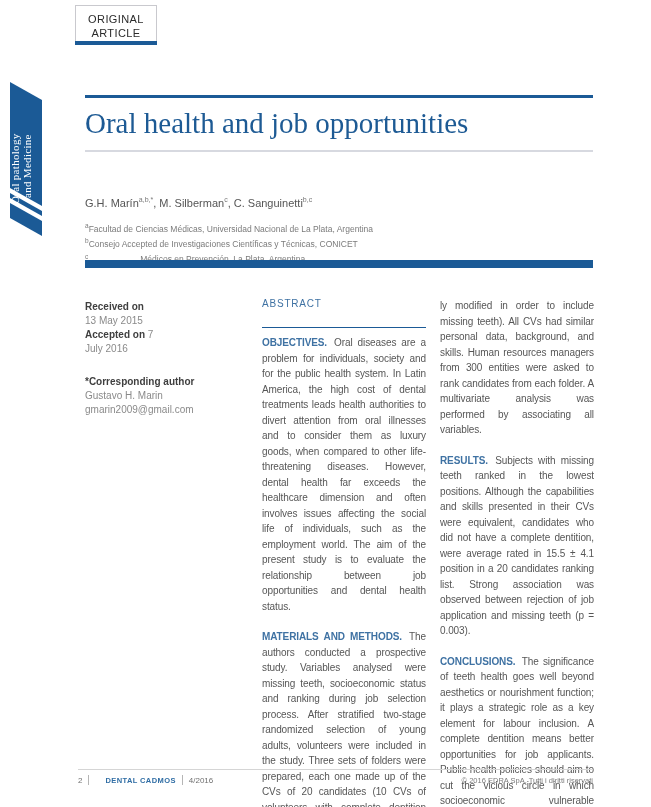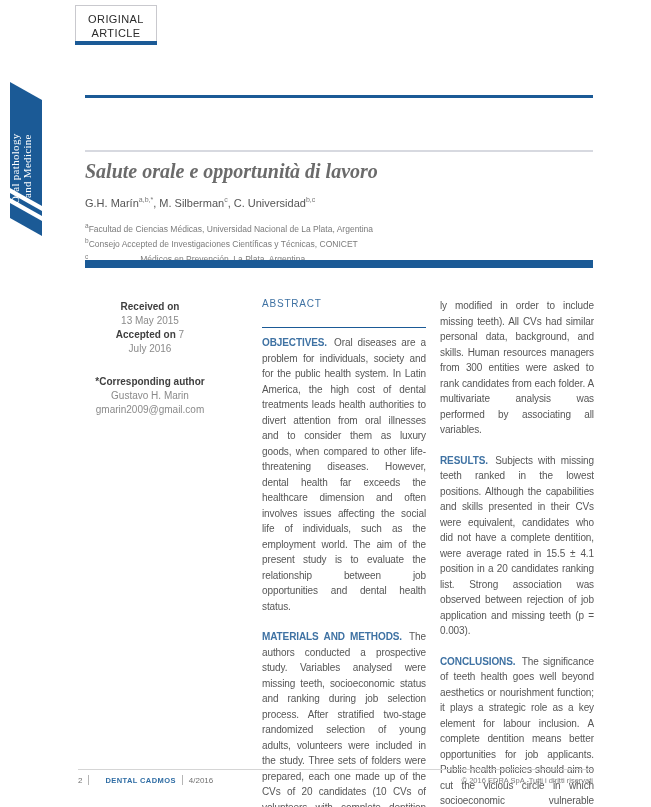--- a/index.html
+++ b/index.html
@@ -43,21 +43,21 @@
     font-style:italic;font-size:20px;color:#6b6b6b;margin:0;
   }
   
   .authors{position:absolute;left:85px;top:196px;font-size:11px;color:#555;}
   .authors sup{font-size:7px;color:#777;}
   .affiliations{position:absolute;left:85px;top:220px;font-size:8.5px;line-height:11.5px;color:#7b7b7b;}
   .aff-line sup{font-size:6.5px;}
   .aff-indent{padding-left:52px;}
   .divider-bar{position:absolute;left:85px;top:260px;width:508px;height:8px;background:var(--brand);}
   
-  .col-meta{position:absolute;left:85px;top:300px;width:130px;font-size:10px;line-height:14px;color:#8a8a8a;text-align:center;}
+  .col-meta{position:absolute;left:85px;top:300px;width:130px;font-size:10px;line-height:14px;color:#8a8a8a;}
   .meta-b{font-weight:bold;color:#3f3f3f;}
   .meta-block2{margin-top:19px;}
   
   .col-a{position:absolute;left:262px;top:298px;width:164px;}
   .col-b{position:absolute;left:440px;top:298px;width:154px;}
   .abs-heading{
     font-size:10px;letter-spacing:.8px;color:var(--lead-blue);
     border-bottom:1px solid var(--brand);padding-bottom:18px;margin:0 0 7px;
   }
   .abs-para{
@@ -90,24 +90,24 @@
 
   <svg class="ribbon" width="48" height="170" viewBox="0 0 48 170">
     <polygon points="8,6 40,24 40,130 8,112" fill="#1b5a96"></polygon>
     <polygon points="8,117 40,135 40,140 8,122" fill="#1b5a96"></polygon>
     <polygon points="8,127 40,145 40,160 8,142" fill="#1b5a96"></polygon>
     <text transform="translate(17,128) rotate(-90)">Oral pathology</text>
     <text transform="translate(29,122) rotate(-90)">and Medicine</text>
   </svg>
 
   <div class="rule-blue"></div>
+  <h1 class="title">Oral health and job opportunities</h1>
   <div class="rule-gray"></div>
-  <h2 class="subtitle">Salute orale e opportunità di lavoro</h2>
 
-  <div class="authors"><span>G.H. Marín</span><sup>a,b,*</sup><span>, M. Silberman</span><sup>c</sup><span>, C. Universidad</span><sup>b,c</sup></div>
+  <div class="authors"><span>G.H. Marín</span><sup>a,b,*</sup><span>, M. Silberman</span><sup>c</sup><span>, C. Sanguinetti</span><sup>b,c</sup></div>
 
   <div class="affiliations">
     <div class="aff-line"><sup>a</sup><span>Facultad de Ciencias Médicas, Universidad Nacional de La Plata, Argentina</span></div>
     <div class="aff-line"><sup>b</sup><span>Consejo Accepted de Investigaciones Científicas y Técnicas, CONICET</span></div>
     <div class="aff-line"><sup>c</sup><span class="aff-indent">Médicos en Prevención, La Plata, Argentina</span></div>
   </div>
 
   <div class="divider-bar"></div>
 
   <div class="col-meta">

